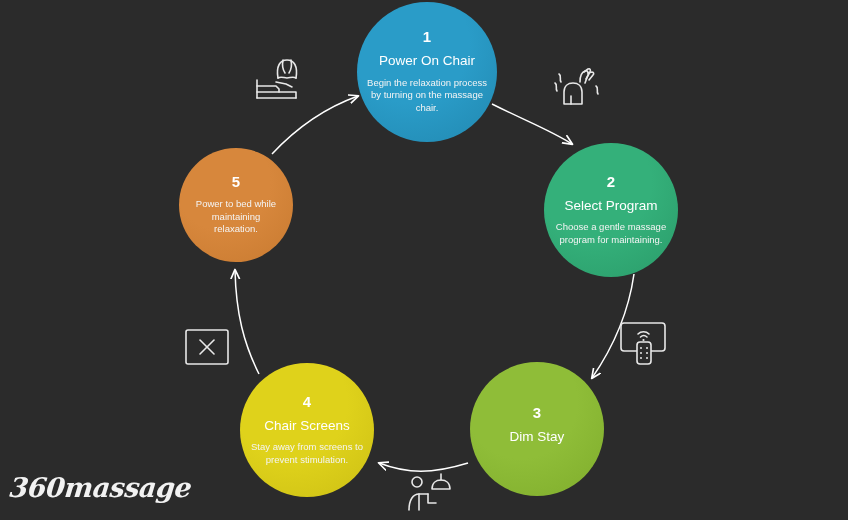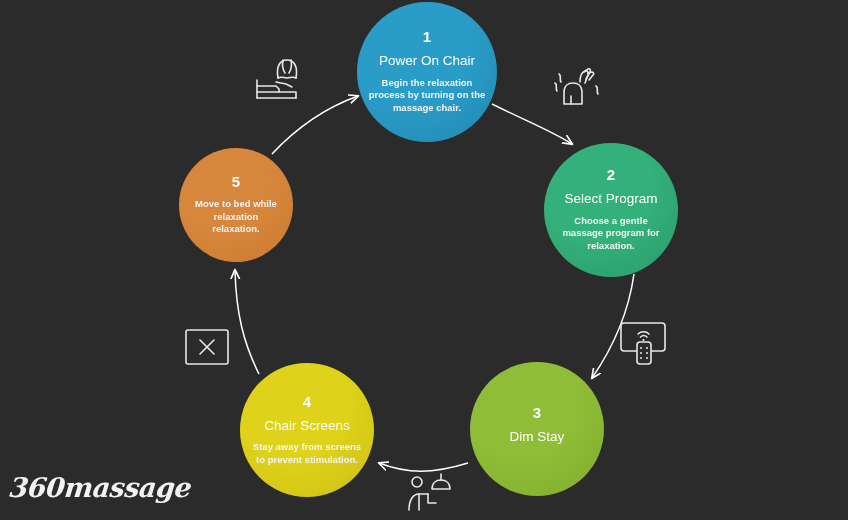--- a/index.html
+++ b/index.html
@@ -20,21 +20,21 @@
   }
   .node .num{
     font-size:15px;font-weight:700;line-height:1;margin-bottom:9px;
     color:#ffffff;letter-spacing:.2px;
   }
   .node .ttl{
     font-size:13.5px;font-weight:400;line-height:1.15;margin-bottom:8px;
     color:#ffffff;
   }
   .node .desc{
-    font-size:9.5px;font-weight:700;line-height:1.33;
+    font-size:9.5px;font-weight:400;line-height:1.33;
     color:#f4f4f4;max-width:120px;
   }
 
   .icon-box{position:absolute;}
   .icon-box svg{display:block;}
 
   .logo{
     position:absolute;left:10px;top:472px;
     color:#f2f2f2;
     font-family:"DejaVu Serif",serif;
@@ -69,37 +69,37 @@
 
   <div class="node" style="left: 357px; top: 2px; width: 140px; height: 140px; background: radial-gradient(circle at 38% 30%, rgb(42, 156, 200) 0%, rgb(42, 156, 200) 45%, rgb(33, 136, 176) 100%);">
     <div class="num">1</div>
     <div class="ttl">Power On Chair</div>
     <div class="desc">Begin the relaxation process by turning on the massage chair.</div>
   </div>
 
   <div class="node" style="left: 544px; top: 143px; width: 134px; height: 134px; background: radial-gradient(circle at 38% 30%, rgb(52, 176, 122) 0%, rgb(52, 176, 122) 45%, rgb(42, 155, 105) 100%);">
     <div class="num">2</div>
     <div class="ttl">Select Program</div>
-    <div class="desc">Choose a gentle massage program for relaxation.</div>
+    <div class="desc">Choose a gentle massage program for maintaining.</div>
   </div>
 
   <div class="node" style="left: 470px; top: 362px; width: 134px; height: 134px; background: radial-gradient(circle at 38% 30%, rgb(143, 189, 56) 0%, rgb(143, 189, 56) 45%, rgb(127, 173, 44) 100%);">
     <div class="num">3</div>
     <div class="ttl">Dim Stay</div>
   </div>
 
   <div class="node" style="left: 240px; top: 363px; width: 134px; height: 134px; background: radial-gradient(circle at 38% 30%, rgb(223, 210, 27) 0%, rgb(223, 210, 27) 45%, rgb(204, 191, 20) 100%);">
     <div class="num">4</div>
     <div class="ttl">Chair Screens</div>
     <div class="desc">Stay away from screens to prevent stimulation.</div>
   </div>
 
   <div class="node" style="left: 179px; top: 148px; width: 114px; height: 114px; background: radial-gradient(circle at 38% 30%, rgb(215, 135, 60) 0%, rgb(215, 135, 60) 45%, rgb(200, 122, 48) 100%);">
     <div class="num">5</div>
-    <div class="desc">Move to bed while relaxation relaxation.</div>
+    <div class="desc">Power to bed while maintaining relaxation.</div>
   </div>
 
   <div class="icon-box" id="icon0" style="left: 246px; top: 56px;">
     <svg width="58" height="52" viewBox="0 0 58 52">
       <g fill="none" stroke="#e8e8e8" stroke-width="1.6" stroke-linecap="round" stroke-linejoin="round">
         <path d="M32,22 C30,10 34,4 41,4 C48,4 52,10 50,22"></path>
         <path d="M32,22 C35,20 38,22 41,22 C44,22 47,20 50,22"></path>
         <path d="M37,4 C36,9 37,14 39,17"></path>
         <path d="M45,4 C46,9 45,14 43,17"></path>
         <path d="M30,26 L40,28 L46,31"></path>

